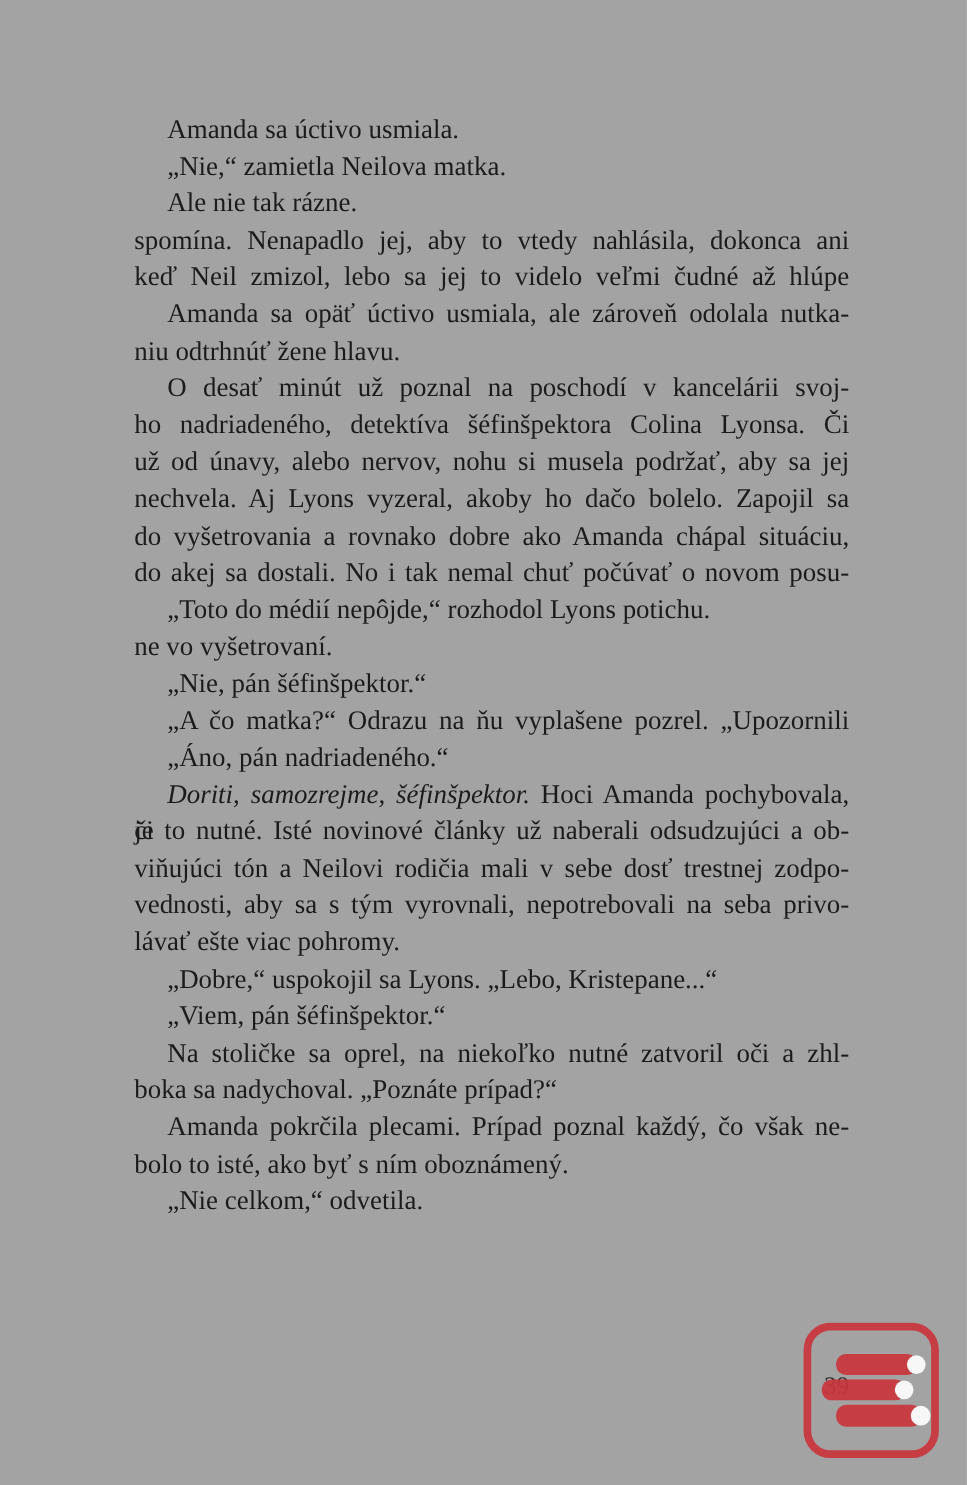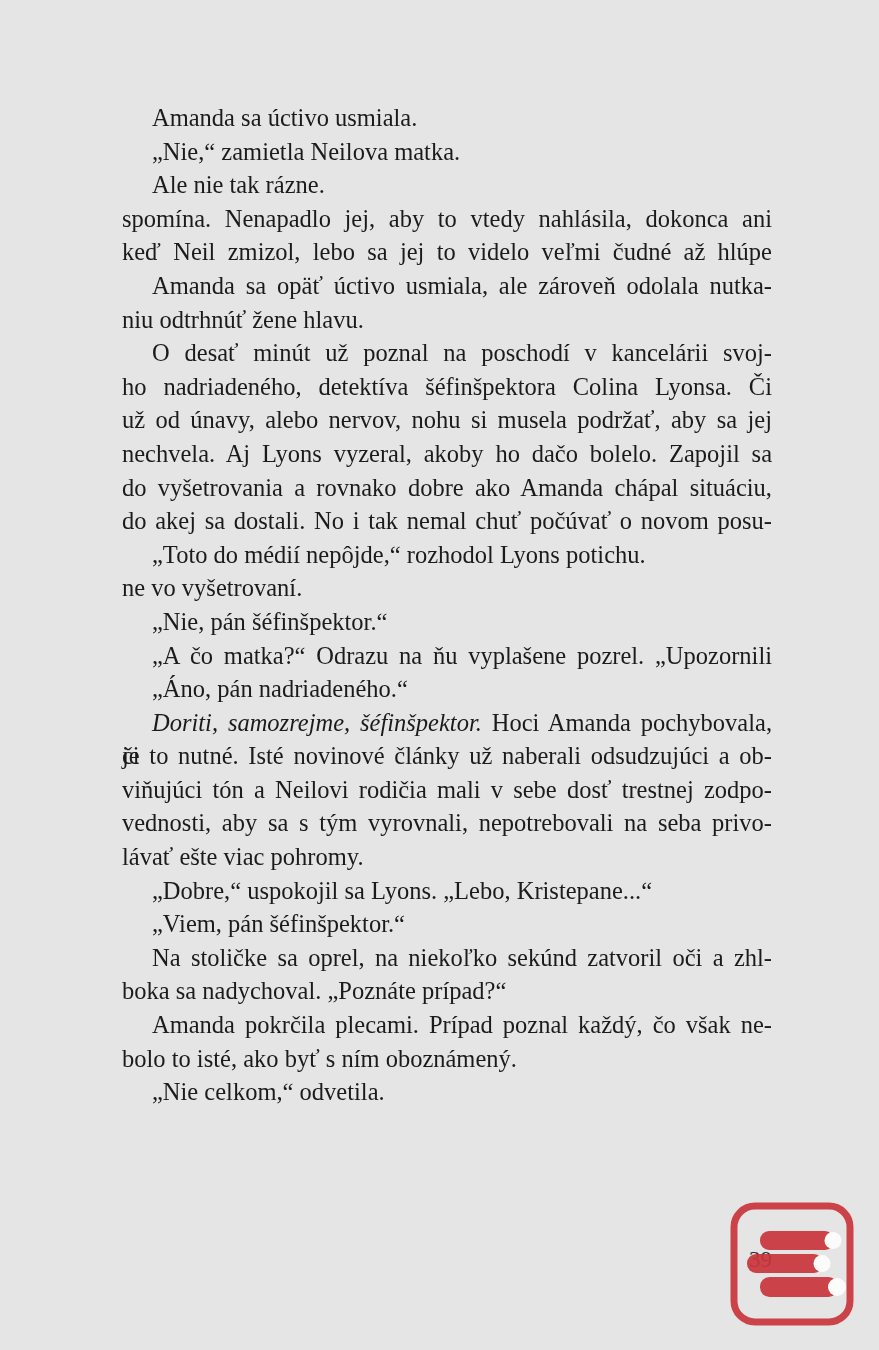--- a/index.html
+++ b/index.html
@@ -2,21 +2,21 @@
 <html style="--accent: #c9363c; --ink: #1b1b1b;"><head>
 <meta charset="utf-8">
 <style>
   :root { --accent: #c9363c; --ink: #1b1b1b; --lh: 33.6px; }
   * { margin: 0; padding: 0; box-sizing: border-box; }
   html, body { background: #ffffff; }
   .page {
     position: relative;
     width: 879px;
     height: 1350px;
-    background: #e5e5e5;
+    background: #a3a3a3;
     overflow: hidden;
     font-family: "Liberation Serif", serif;
     color: var(--ink);
   }
   .text-block {
     position: absolute;
     left: 122px;
     top: 101px;
     width: 650px;
   }
@@ -73,21 +73,21 @@
       <div class="line indent"><span>„Nie, pán šéfinšpektor.“</span></div>
       <div class="line indent justify"><span>„A čo matka?“ Odrazu na ňu vyplašene pozrel. „Upozornili</span></div>
       <div class="line indent"><span>„Áno, pán nadriadeného.“</span></div>
       <div class="line indent justify"><span class="italic">Doriti, samozrejme, šéfinšpektor.</span><span> Hoci Amanda pochybovala, či</span></div>
       <div class="line justify"><span>je to nutné. Isté novinové články už naberali odsudzujúci a ob-</span></div>
       <div class="line justify"><span>viňujúci tón a Neilovi rodičia mali v sebe dosť trestnej zodpo-</span></div>
       <div class="line justify"><span>vednosti, aby sa s tým vyrovnali, nepotrebovali na seba privo-</span></div>
       <div class="line"><span>lávať ešte viac pohromy.</span></div>
       <div class="line indent"><span>„Dobre,“ uspokojil sa Lyons. „Lebo, Kristepane...“</span></div>
       <div class="line indent"><span>„Viem, pán šéfinšpektor.“</span></div>
-      <div class="line indent justify"><span>Na stoličke sa oprel, na niekoľko sekúnd zatvoril oči a zhl-</span></div>
+      <div class="line indent justify"><span>Na stoličke sa oprel, na niekoľko nutné zatvoril oči a zhl-</span></div>
       <div class="line"><span>boka sa nadychoval. „Poznáte prípad?“</span></div>
       <div class="line indent justify"><span>Amanda pokrčila plecami. Prípad poznal každý, čo však ne-</span></div>
       <div class="line"><span>bolo to isté, ako byť s ním oboznámený.</span></div>
       <div class="line indent"><span>„Nie celkom,“ odvetila.</span></div>
     </div>
 
   <div class="page-number">39</div>
 
   <div class="watermark">
     <span>

